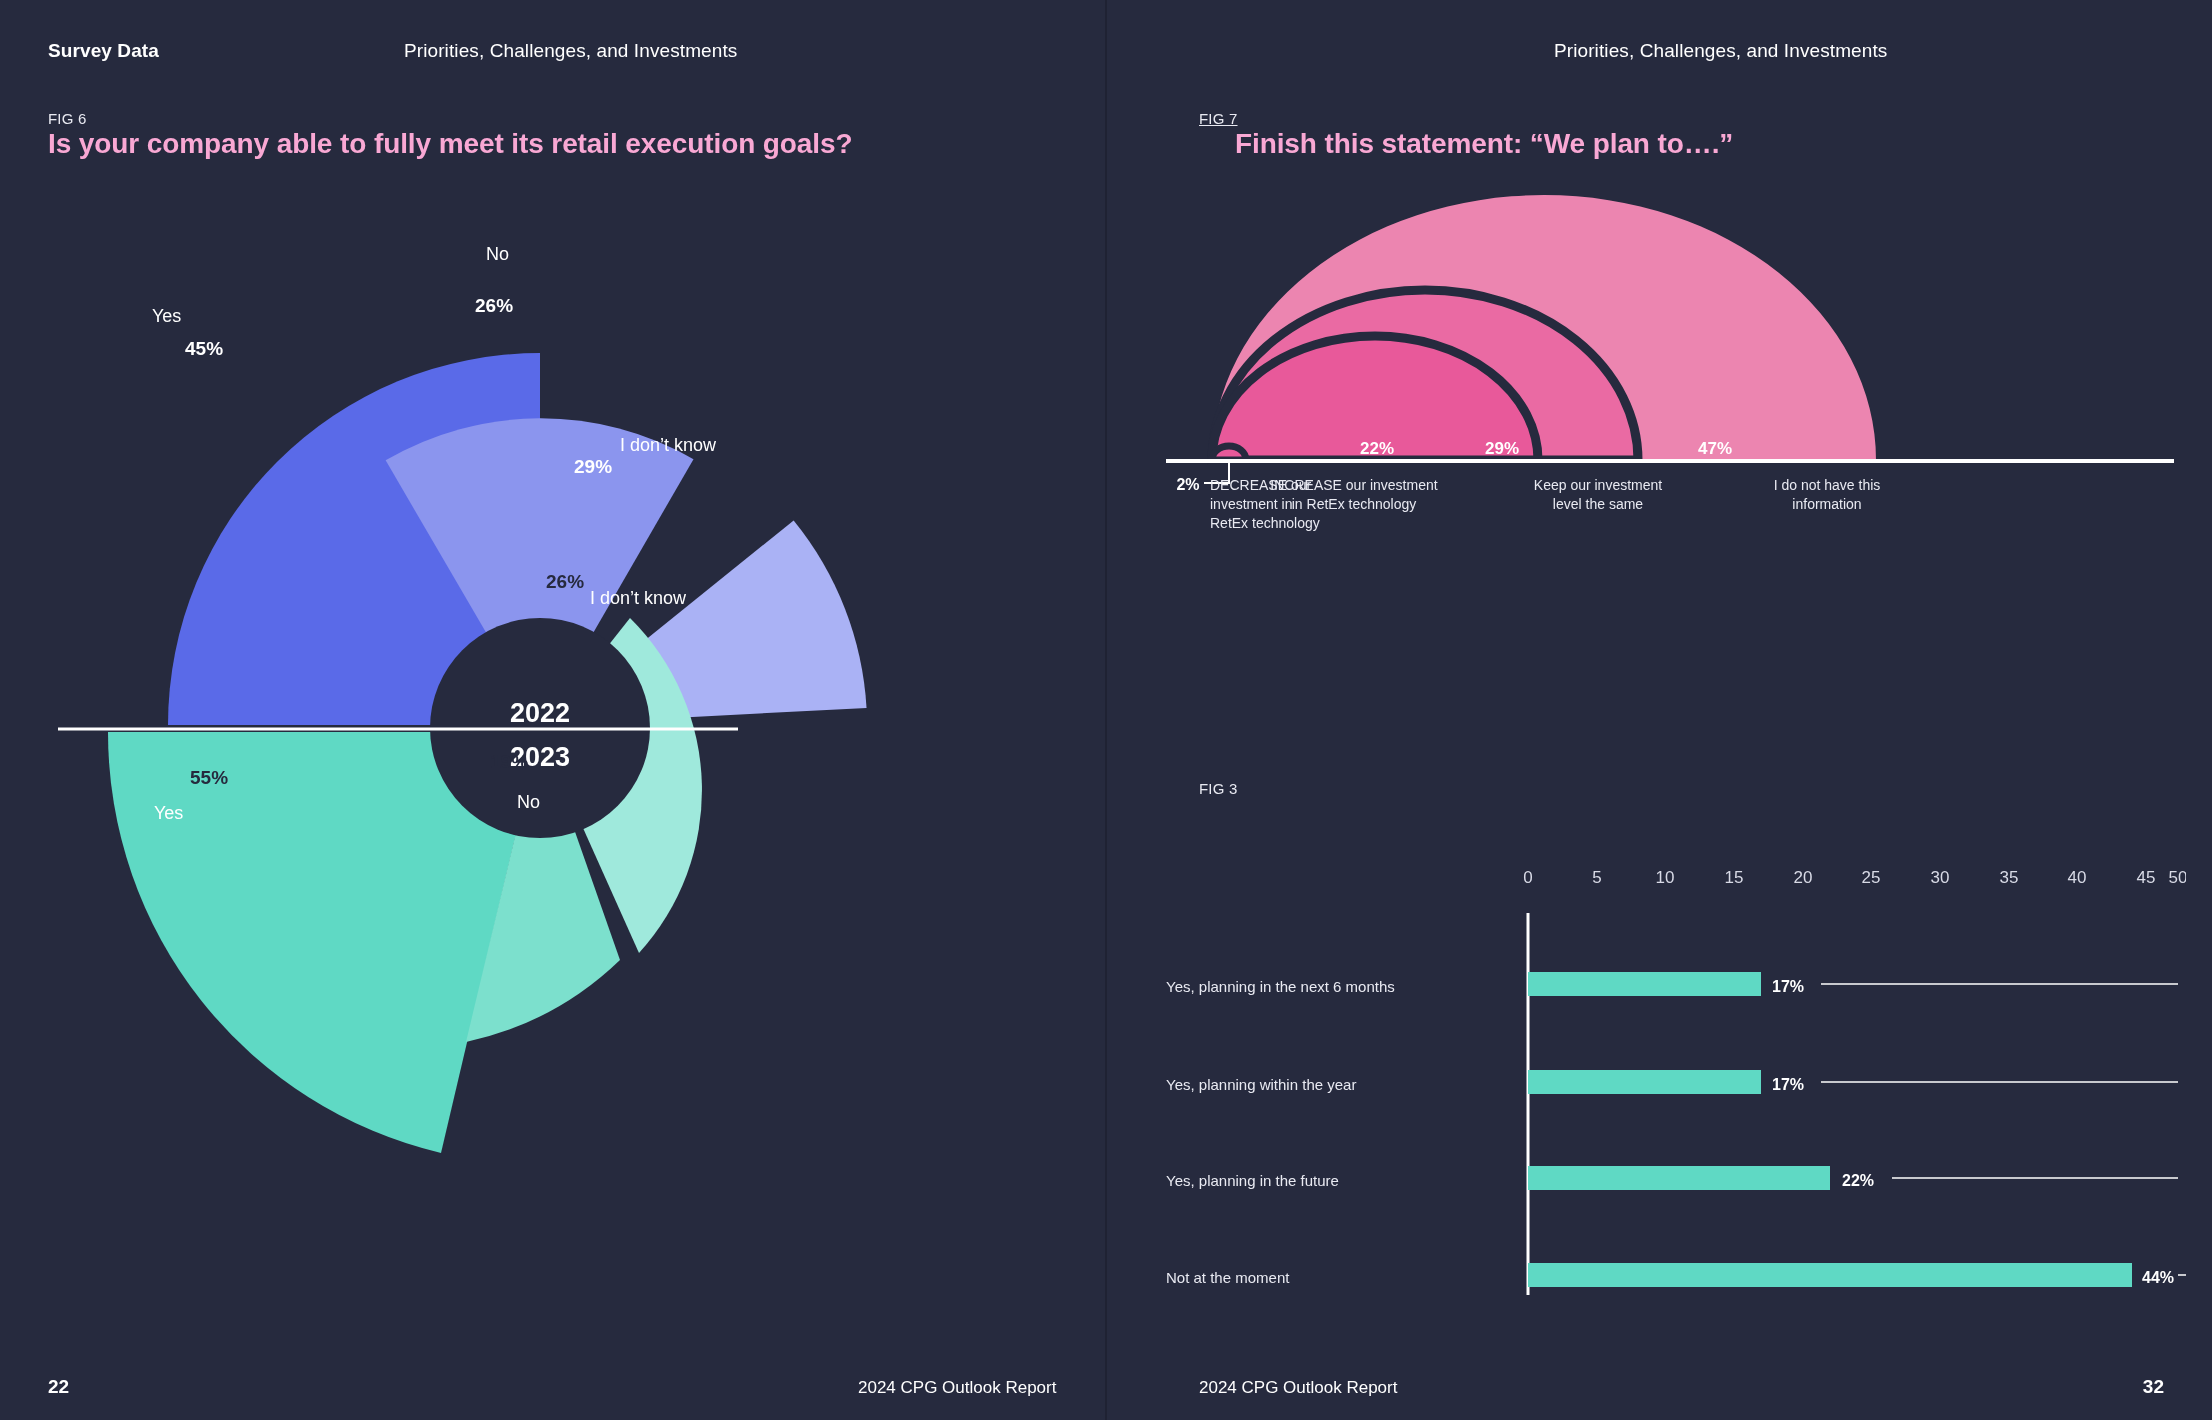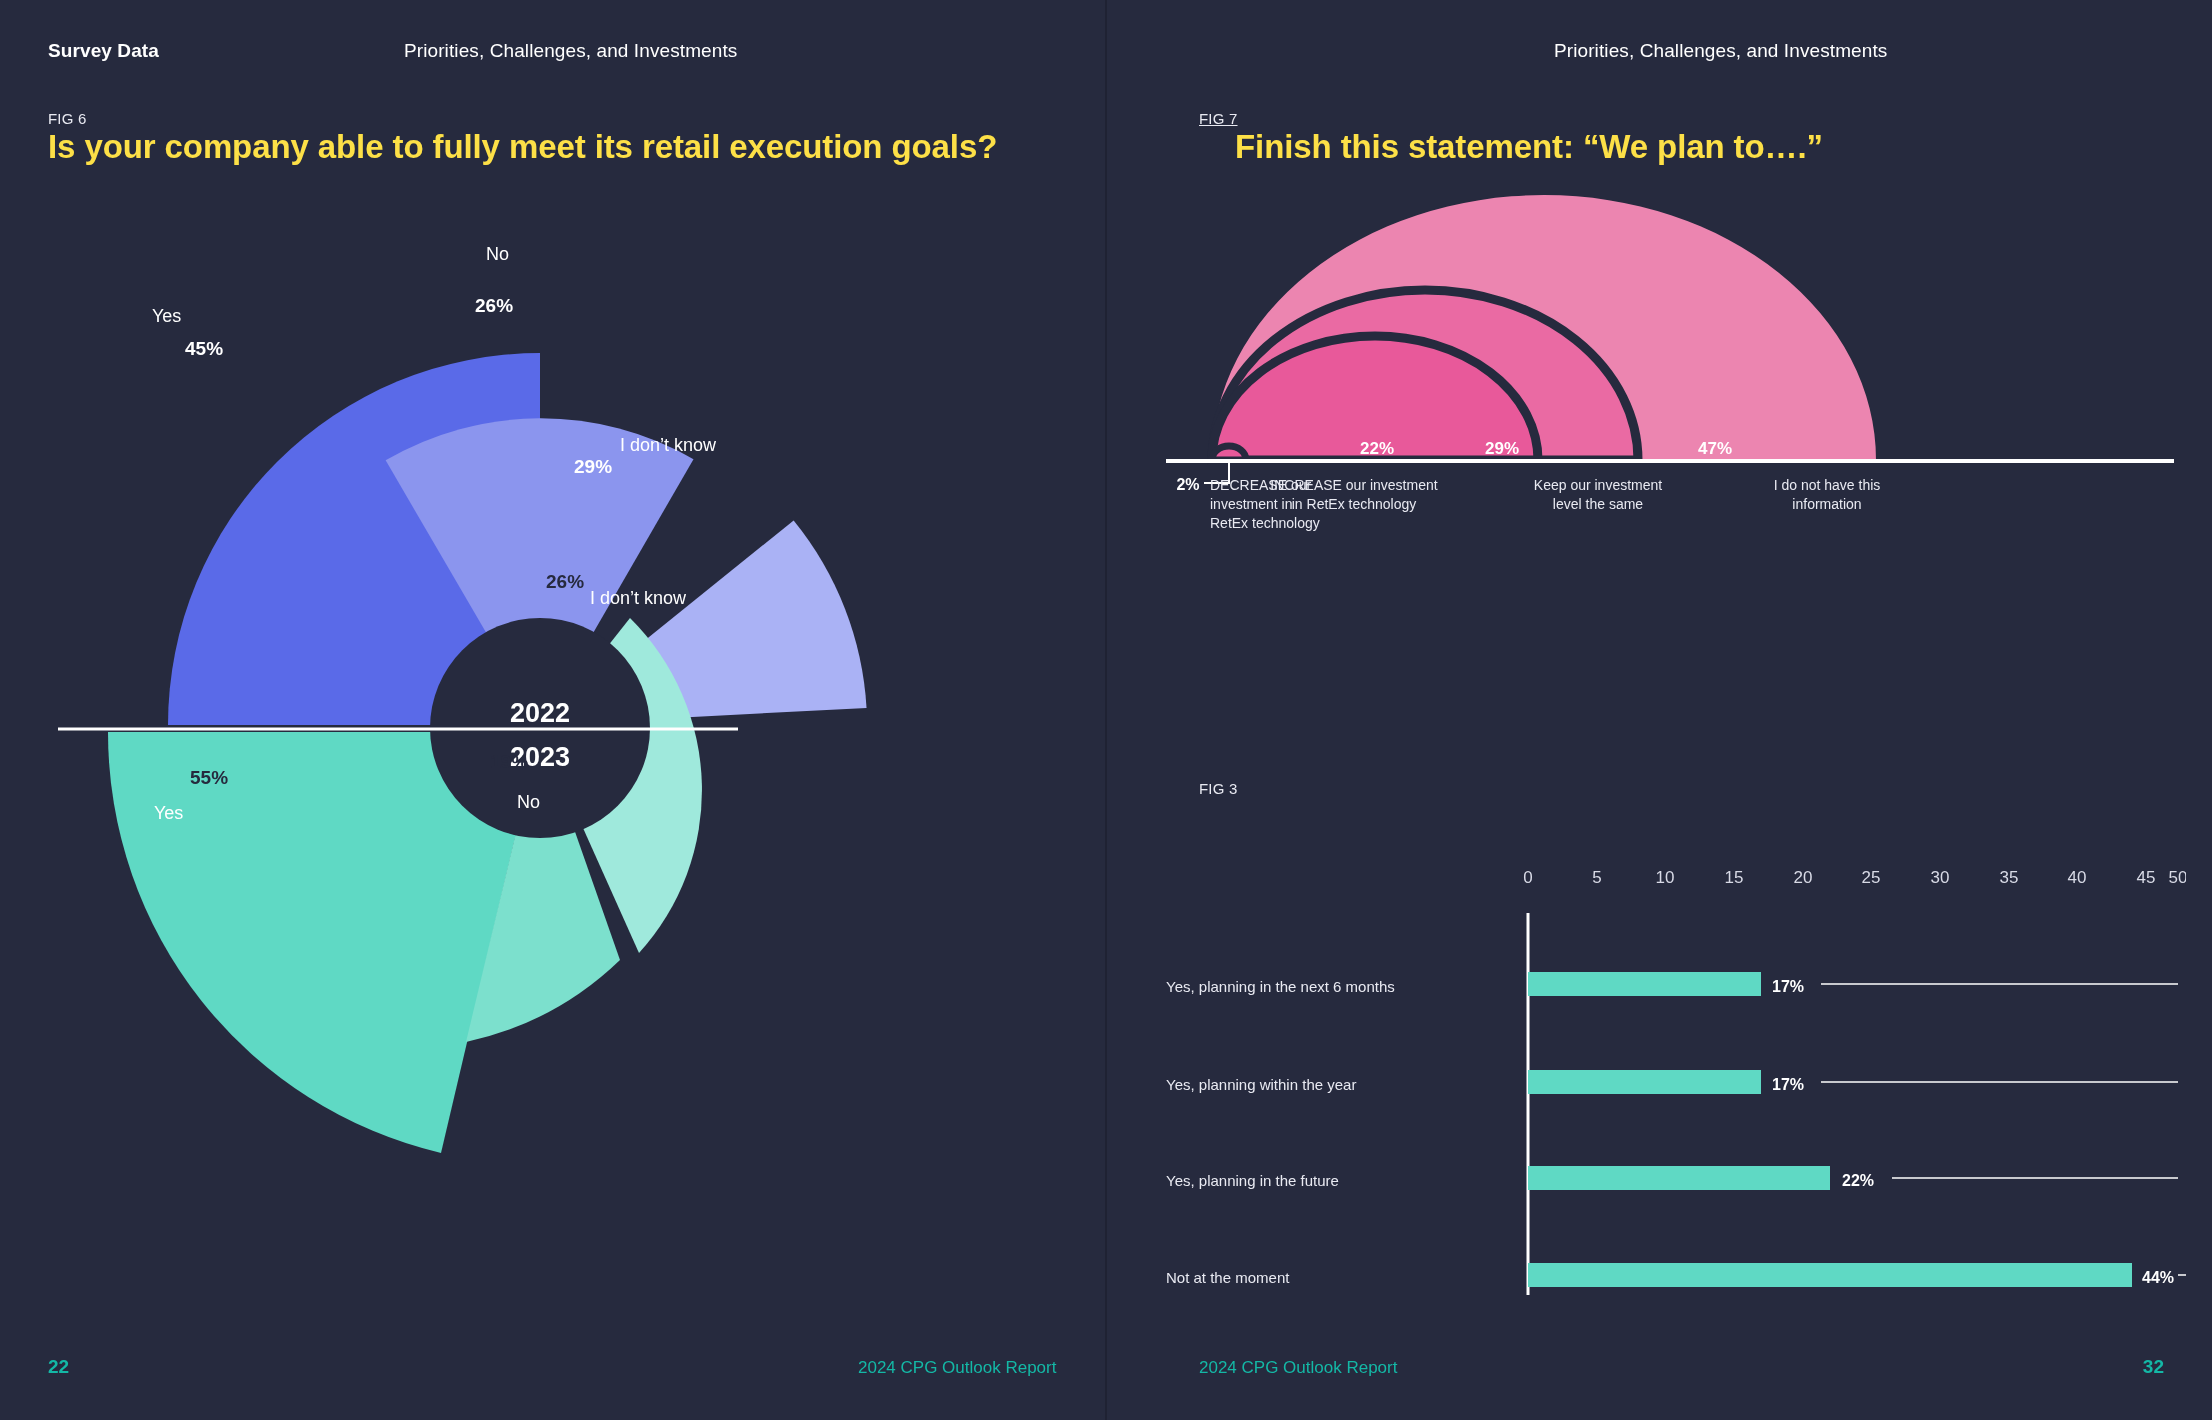--- a/index.html
+++ b/index.html
@@ -13,23 +13,23 @@
   }
   .page{position:absolute;top:0;bottom:0;}
   .page-left{left:0;width:1106px;}
   .page-right{left:1106px;width:1106px;}
   .spine{position:absolute;left:1105px;top:0;width:2px;height:1420px;background:#1f2233;}
 
   .hdr{position:absolute;top:40px;font-size:19px;letter-spacing:.1px;color:#ffffff;text-align:center;}
   .hdr-bold{font-weight:bold;}
 
   .fig-tag{position:absolute;font-size:15px;color:#e9eaf2;letter-spacing:.2px;}
-  .fig-title{position:absolute;font-size:33px;font-weight:bold;color:#fde047;letter-spacing:-.1px;}
-
-  .footer{position:absolute;bottom:42px;font-size:17px;color:#14b8a6;}
+  .fig-title{position:absolute;font-size:28px;font-weight:bold;color:#f9a8d4;letter-spacing:-.1px;}
+
+  .footer{position:absolute;bottom:22px;font-size:17px;color:#ffffff;}
   .footer-pg{font-weight:bold;font-size:19px;}
 
   svg{display:block;}
   .lbl{font-family:"Liberation Sans",sans-serif;fill:#ffffff;}
   .pct{font-family:"Liberation Sans",sans-serif;font-weight:bold;}
   .cat{font-family:"Liberation Sans",sans-serif;fill:#e9eaf2;}
   .yr{font-family:"Liberation Sans",sans-serif;font-weight:bold;fill:#ffffff;font-size:27px;}
   .tick{font-family:"Liberation Sans",sans-serif;fill:#d8dae6;font-size:17px;}
 </style>
 </head>

